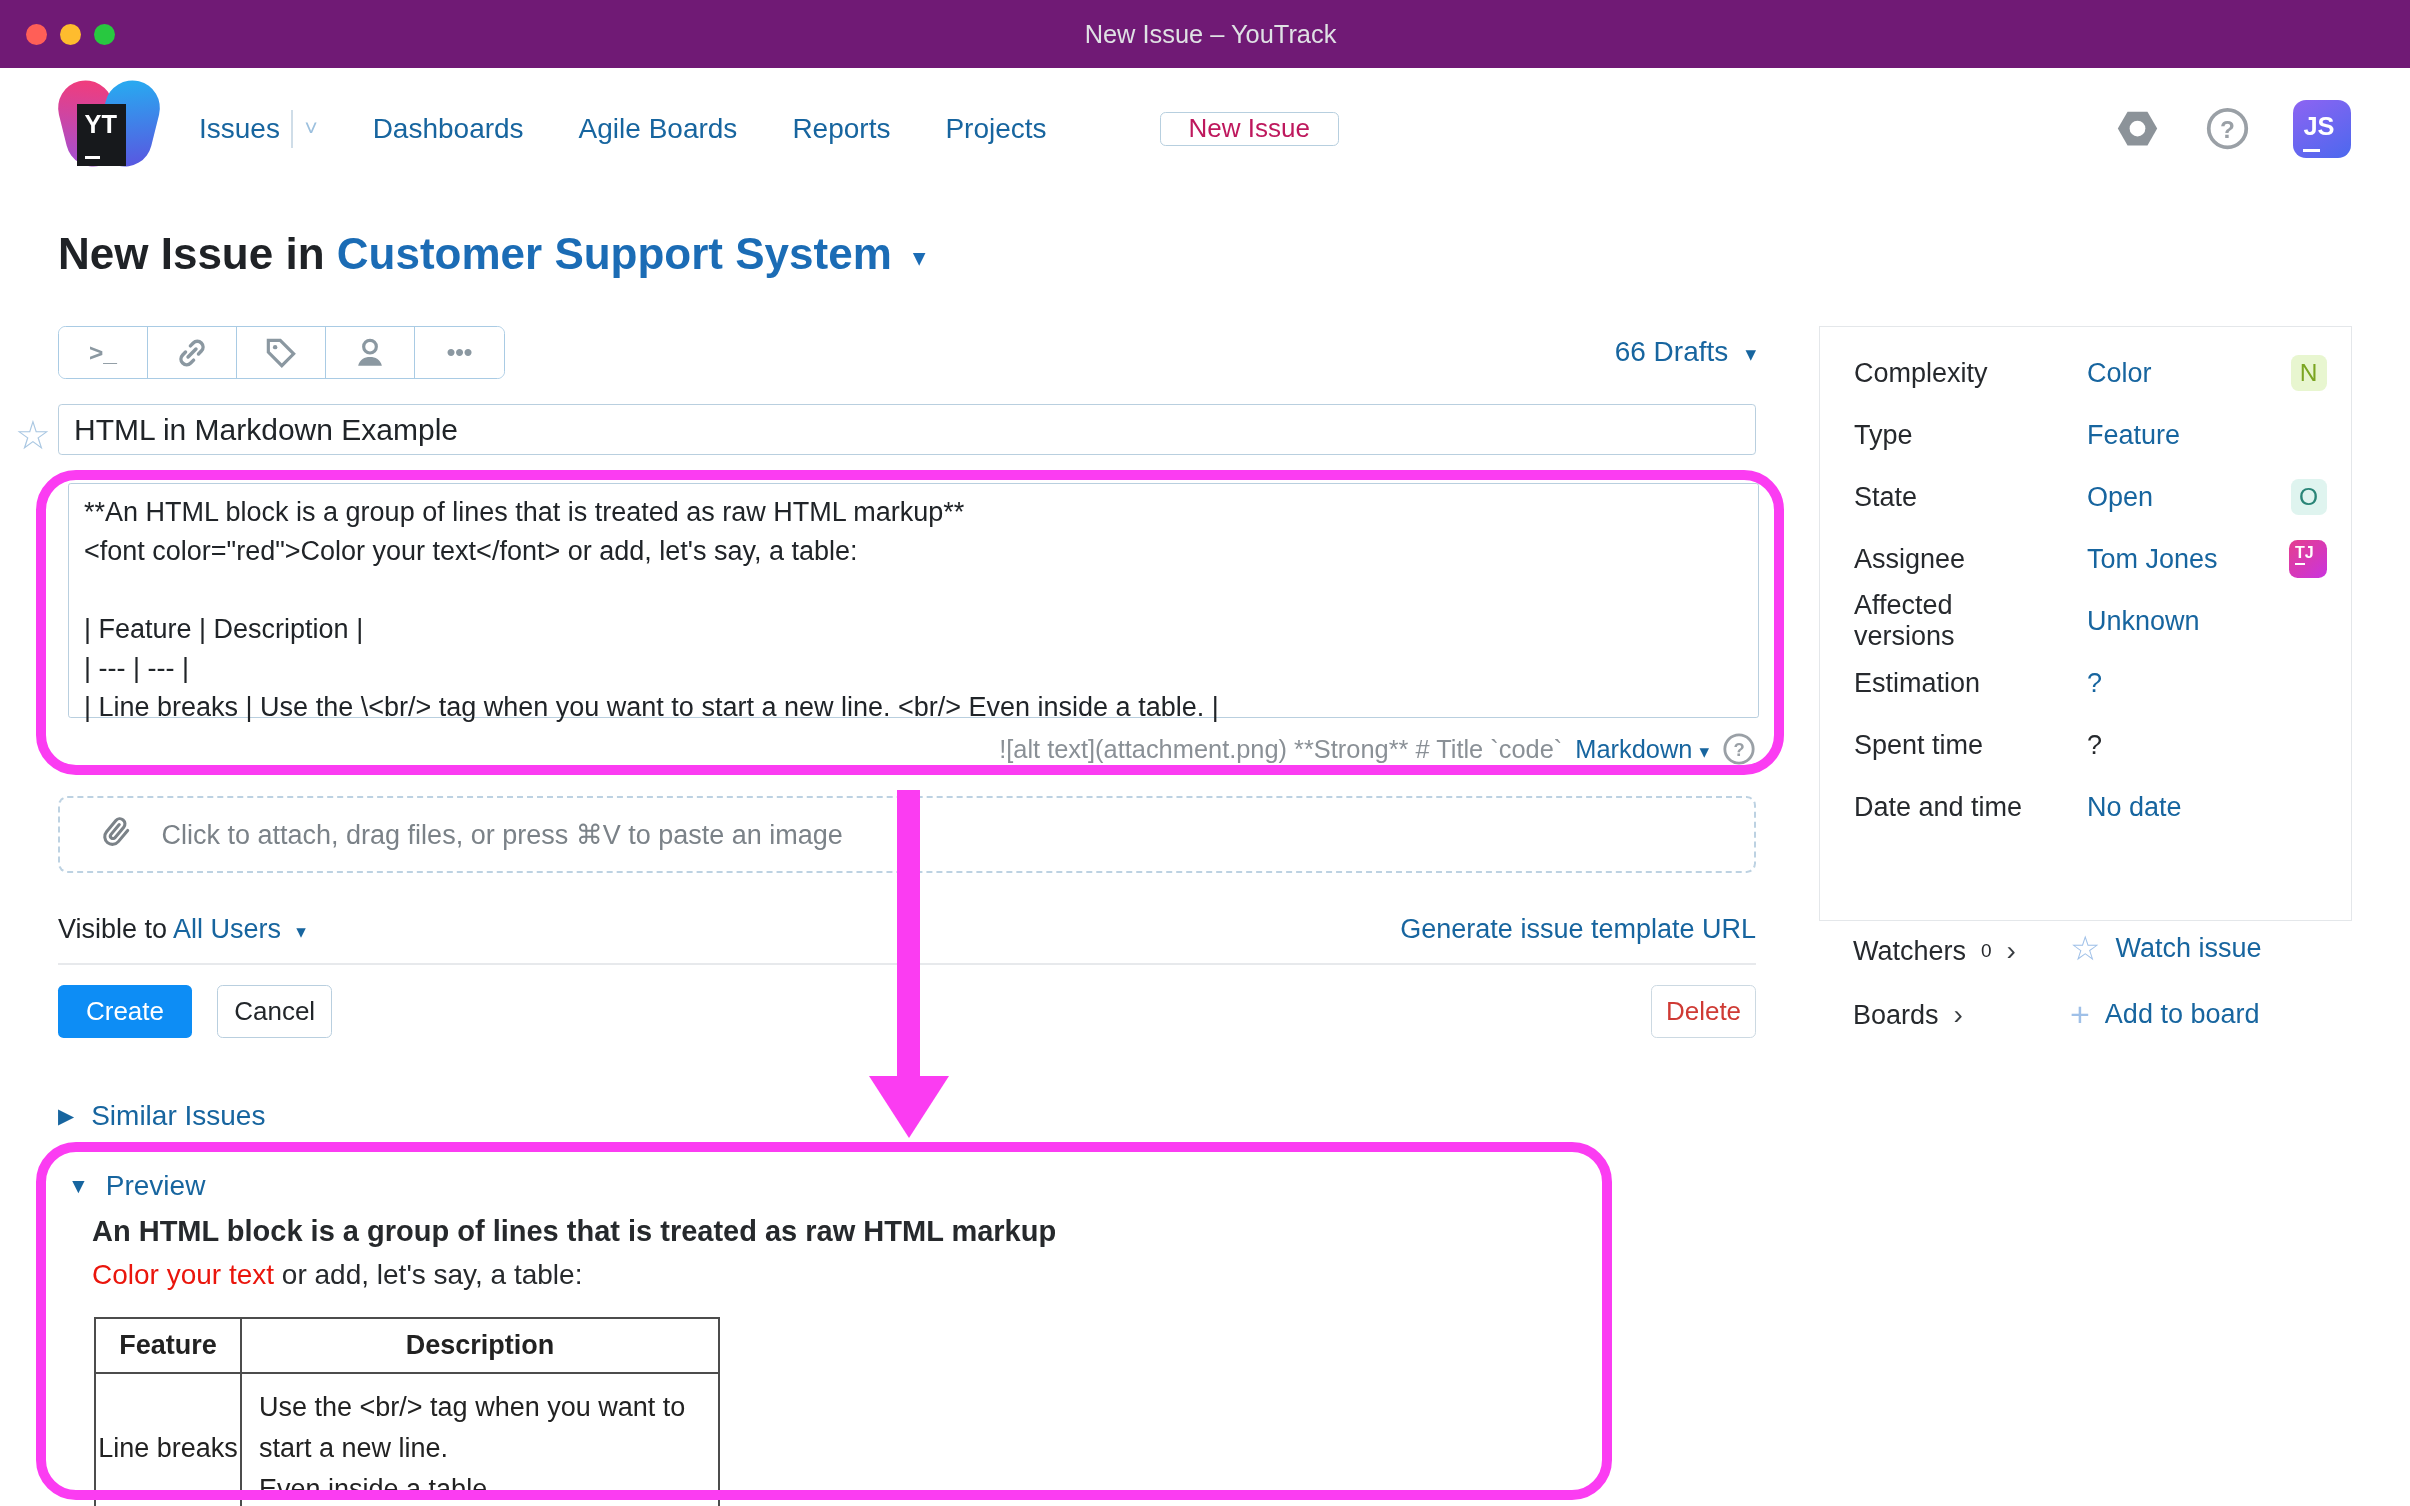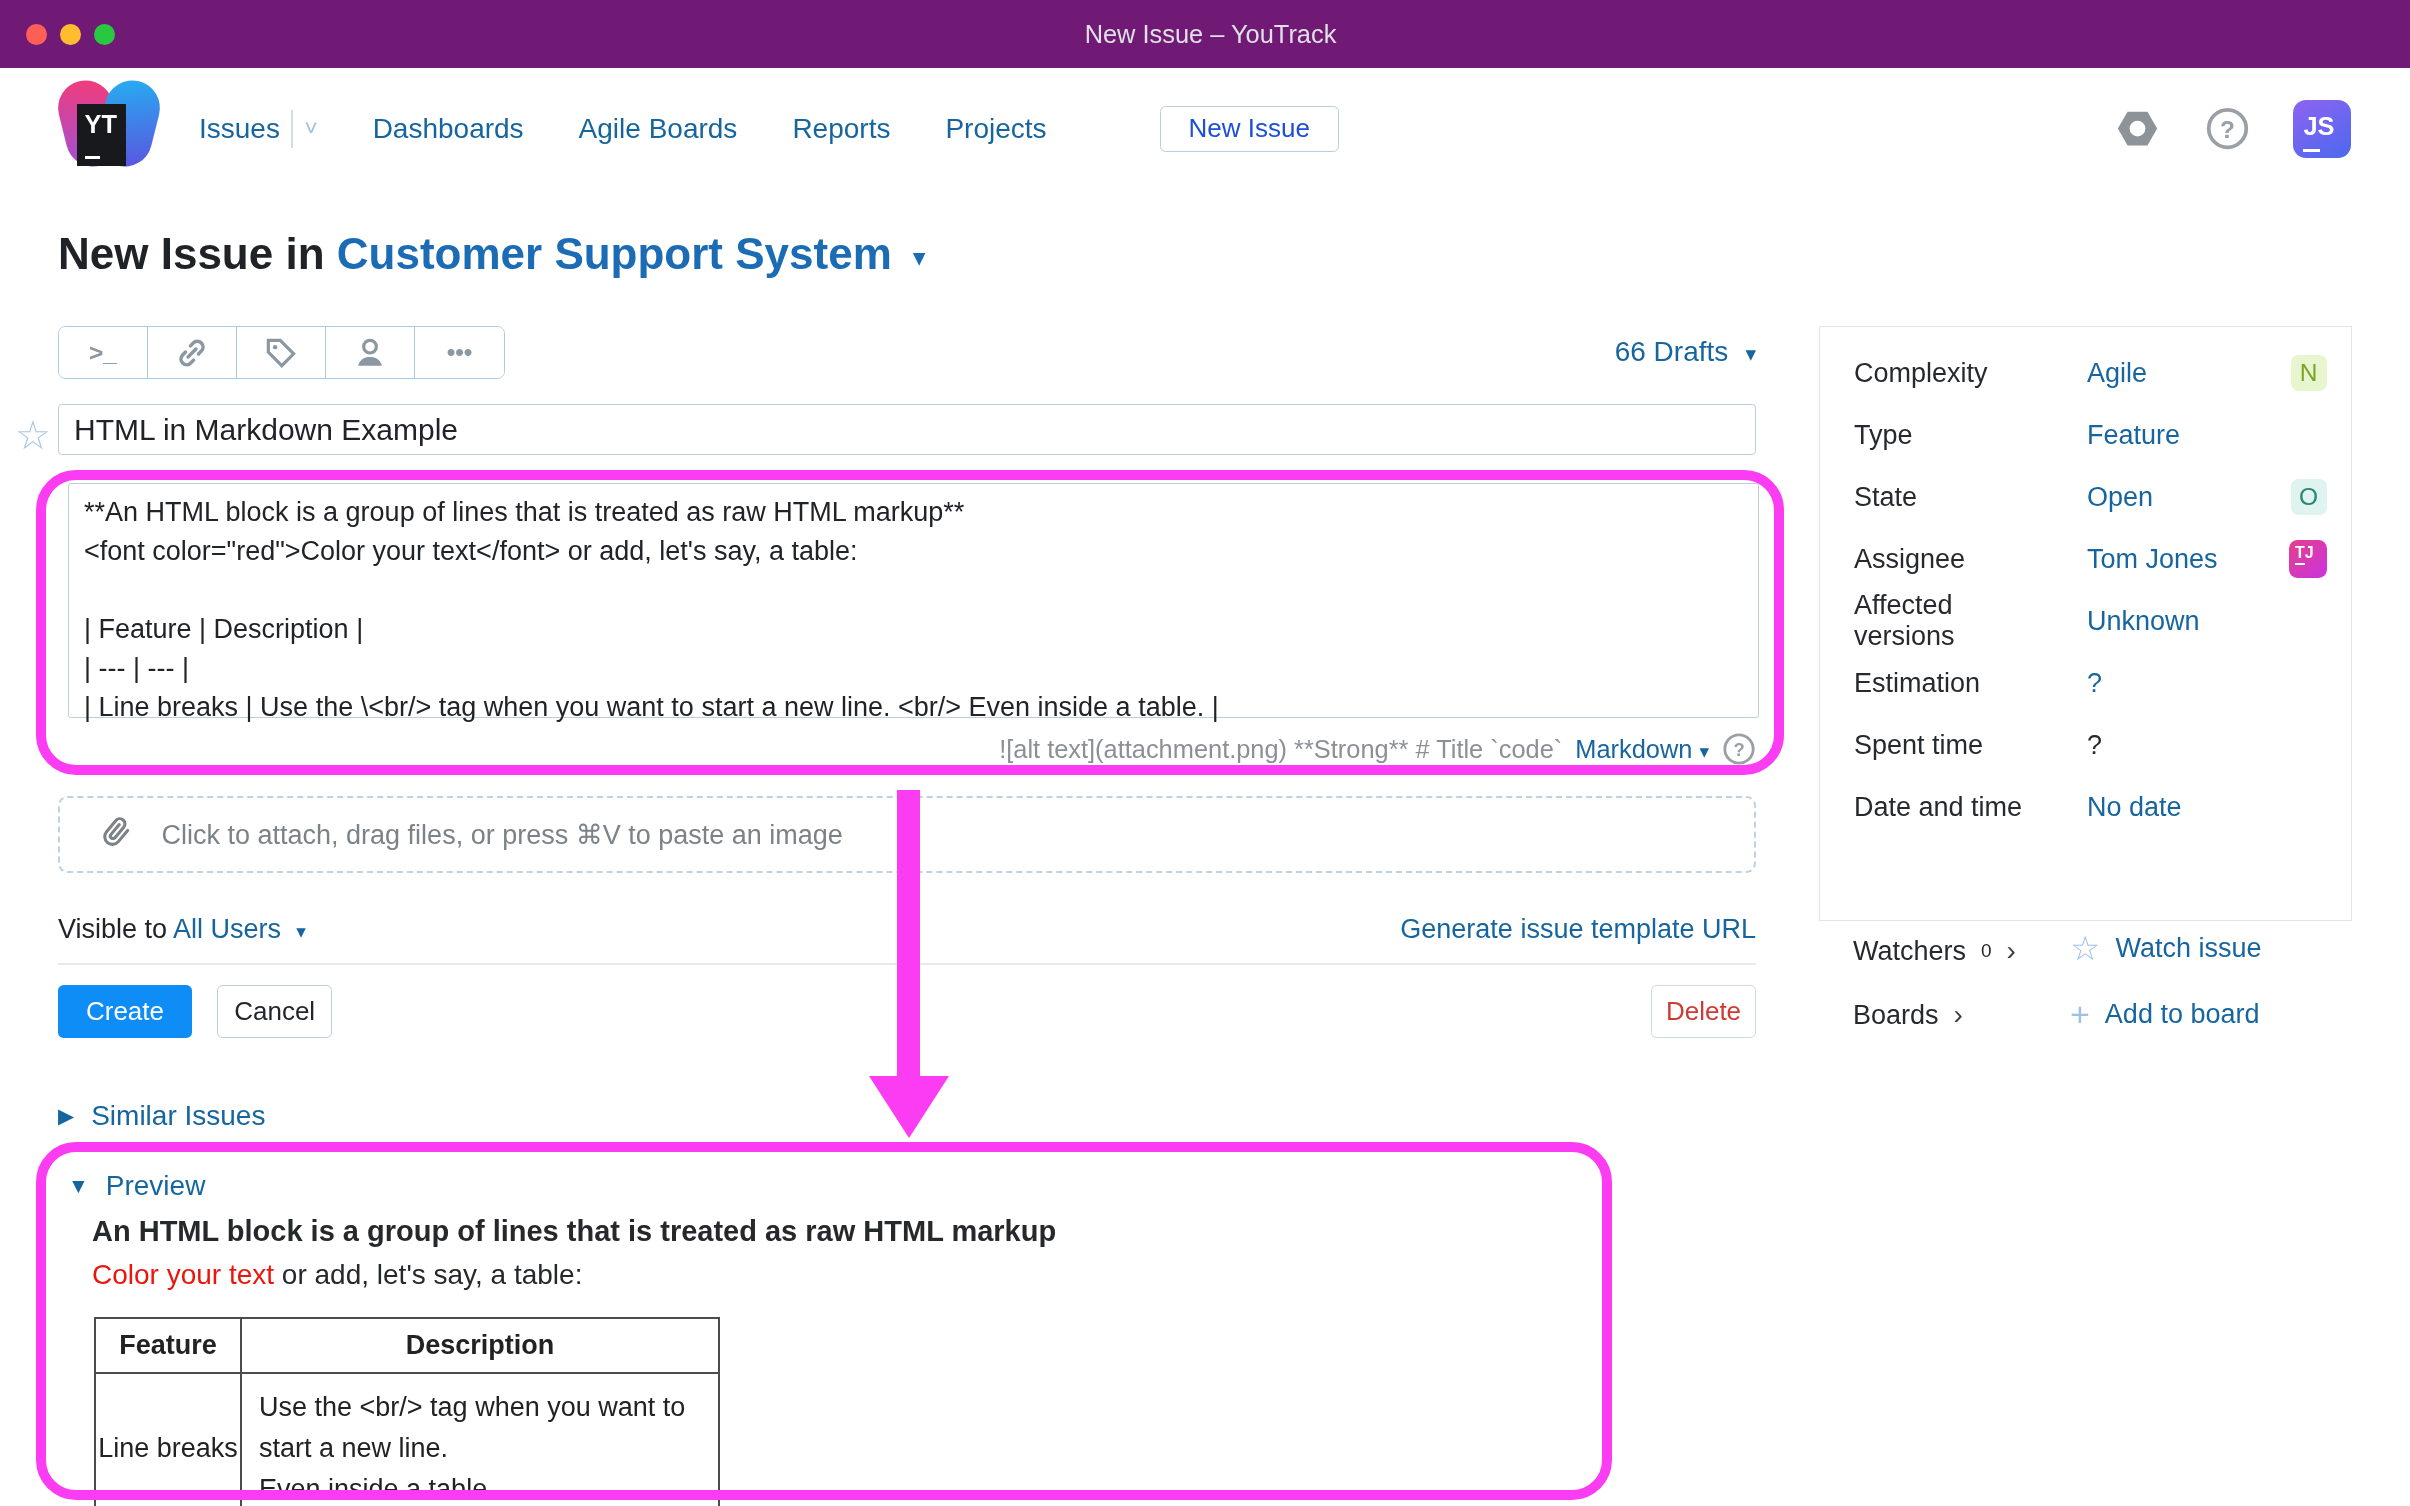--- a/index.html
+++ b/index.html
@@ -19,22 +19,22 @@
   .logo .petal.pink { left:1.9px; background:linear-gradient(200deg,#ef3d7e 10%,#a44fd0 90%); transform:rotate(-14deg); }
   .logo .petal.blue { right:1.9px; background:linear-gradient(160deg,#29a8f0 10%,#5a55e0 95%); transform:rotate(14deg); }
   .logo .yt-box { position:absolute; left:17px; top:24.5px; width:49px; height:62px; background:#17191c; color:#fff;
                   font-weight:bold; font-size:25.4px; padding:5.6px 0 0 7.5px; }
   .logo .yt-box .bar { display:block; width:15px; height:3.8px; background:#fff; margin-top:17px; }
   .nav-items { display:flex; align-items:center; gap:55px; font-size:28px; color:#17659f; }
   .nav-item { cursor:pointer; white-space:nowrap; }
   .issues-group { display:flex; align-items:center; gap:11.3px; }
   .nav-divider { width:1.9px; height:38px; background:#cfdde8; }
   .nav-caret { color:#9cc0de; font-size:22.6px; }
-  .new-issue-btn { margin-left:113px; height:46px; padding:0 28px; background:#fff; border:1.9px solid #b7cfdf;
-                   border-radius:5.6px; font-size:26px; color:#1d4ed8; font-family:inherit; }
+  .new-issue-btn { margin-left:113px; height:34px; padding:0 28px; background:#fff; border:1.9px solid #b7cfdf;
+                   border-radius:5.6px; font-size:26px; color:#be185d; font-family:inherit; }
   .nav-right { margin-left:auto; display:flex; align-items:center; gap:41px; }
   .icon-btn { background:none; border:none; width:49px; height:49px; display:flex; align-items:center; justify-content:center; }
   .avatar { width:58px; height:58px; border-radius:13px; background:linear-gradient(150deg,#8a64f2 5%,#4f68ee 95%);
             color:#fff; font-weight:bold; font-size:25.4px; padding:7.5px 0 0 10.4px; border:none; text-align:left; }
   .avatar .bar { display:block; width:17px; height:3.8px; background:#fff; margin-top:7.5px; }
 
   
   .page-body { position:relative; height:1318px; }
   .abs { position:absolute; }
 
@@ -308,21 +308,21 @@
         <div>Use the &lt;br/&gt; tag when you want to start a new line.</div>
         <div>Even inside a table.</div>
       </td>
     </tr>
   </tbody>
     </table>
 
   <div class="abs sidebar-panel">
     <div class="field-row">
       <span class="field-label">Complexity</span>
-      <span class="field-value">Agile</span>
+      <span class="field-value">Color</span>
       <span class="badge badge-n">N</span>
     </div>
     <div class="field-row">
       <span class="field-label">Type</span>
       <span class="field-value">Feature</span>
     </div>
     <div class="field-row">
       <span class="field-label">State</span>
       <span class="field-value">Open</span>
       <span class="badge badge-o">O</span>

